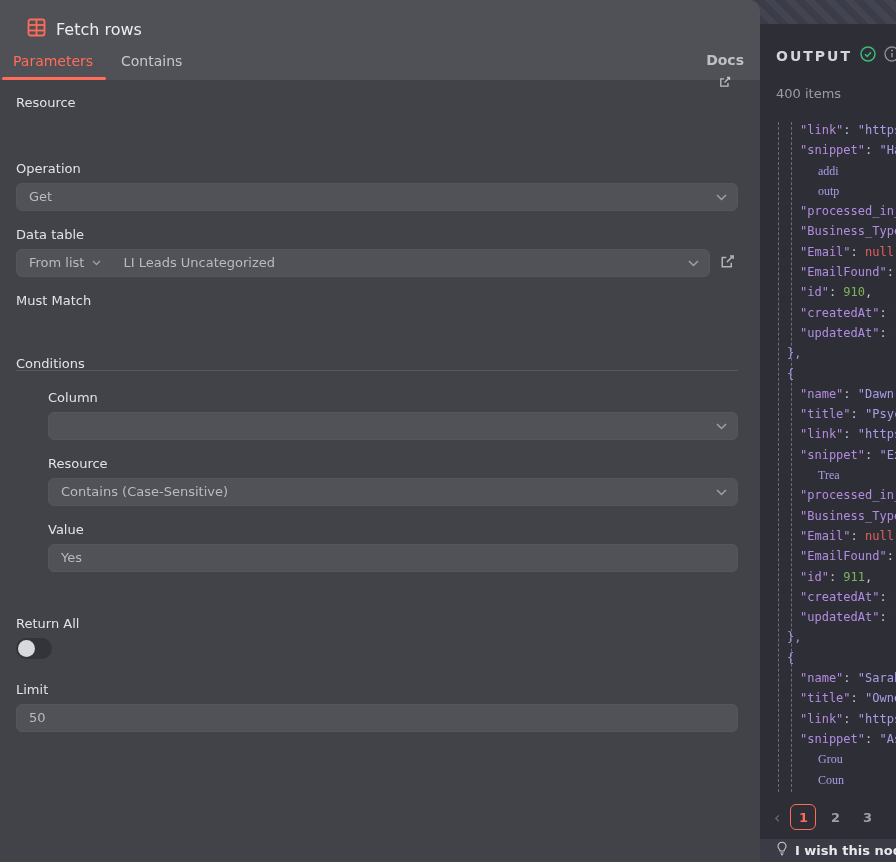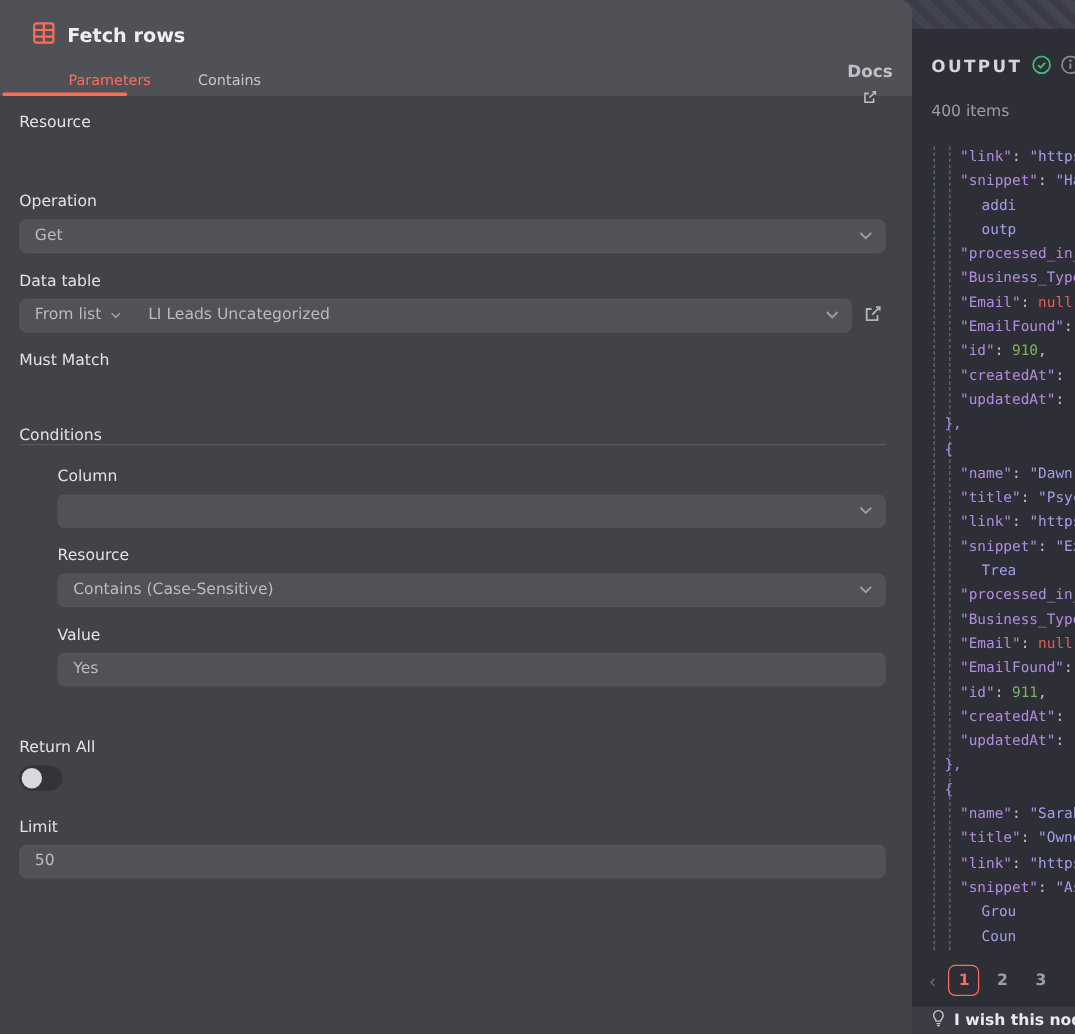--- a/index.html
+++ b/index.html
@@ -17,22 +17,22 @@
   
   .left-panel {
     position:absolute; left:0; top:0; width:760px; height:862px;
     background:#414349; border-top-right-radius:10px; overflow:hidden;
   }
   .lp-header {
     position:absolute; left:0; top:0; width:760px; height:80px;
     background:#4f5157; border-top-right-radius:10px;
   }
   .lp-title-row { position:absolute; left:27px; top:18px; display:flex; align-items:center; gap:10px; }
-  .lp-title { color:#eceef1; font-size:16px; font-weight:bold; }
-  .tab { position:absolute; top:60px; font-size:12px; cursor:pointer;margin-left:44px; }
+  .lp-title { color:#eceef1; font-size:16px; font-weight:normal; }
+  .tab { position:absolute; top:53px; font-size:14px; cursor:pointer; }
   .tab-params { left:13px; color:#ff6d5a; }
   .tab-settings { left:121px; color:#c6c8cd; }
   .tab-underline { position:absolute; left:2px; top:77px; width:104px; height:3px; background:#ff6d5a; border-radius:2px; }
   .docs-link { position:absolute; right:16px; top:52px; display:flex; align-items:center; gap:7px; color:#bdc0c6; font-size:14px; font-weight:bold; cursor:pointer;flex-direction:column; }
 
   .field-label { position:absolute; left:16px; color:#e2e3e6; font-size:13px; }
   .group .field-label { left:48px; }
   .select, .text-input {
     position:absolute; left:16px; width:722px; height:28px;
     background:#505257; border:1px solid #54565c; border-radius:6px;
@@ -66,21 +66,21 @@
     position:absolute; left:16px; top:96px; width:120px; height:672px;
     font-family:"DejaVu Sans Mono","Liberation Mono",monospace;
     font-size:12px; white-space:pre; overflow:hidden;
   }
   .guide { position:absolute; top:98px; height:670px; border-left:1px dashed rgba(160,175,195,.5); }
   .guide1 { left:18px; }
   .guide2 { left:31px; }
   .code-line { height:20.3px; line-height:20.3px; }
   .ind-brace { padding-left:11px; }
   .ind-key   { padding-left:24px; }
-  .ind-cont  { padding-left:42px; }
+  .ind-cont  { padding-left:42px;font-family:Liberation Serif, serif; }
   .tk-k   { color:#b28ce2; }
   .tk-s   { color:#a49fe8; }
   .tk-p   { color:#c3c6cf; }
   .tk-null{ color:#e0605d; }
   .tk-num { color:#7db45c; }
   .tk-b   { color:#a98fdc; }
 
   .pagination { position:absolute; left:0; top:776px; width:136px; height:34px; display:flex; align-items:center; }
   .pag-prev { color:#686d78; font-size:16px; margin-left:14px; margin-right:10px; cursor:pointer; }
   .page-btn {

